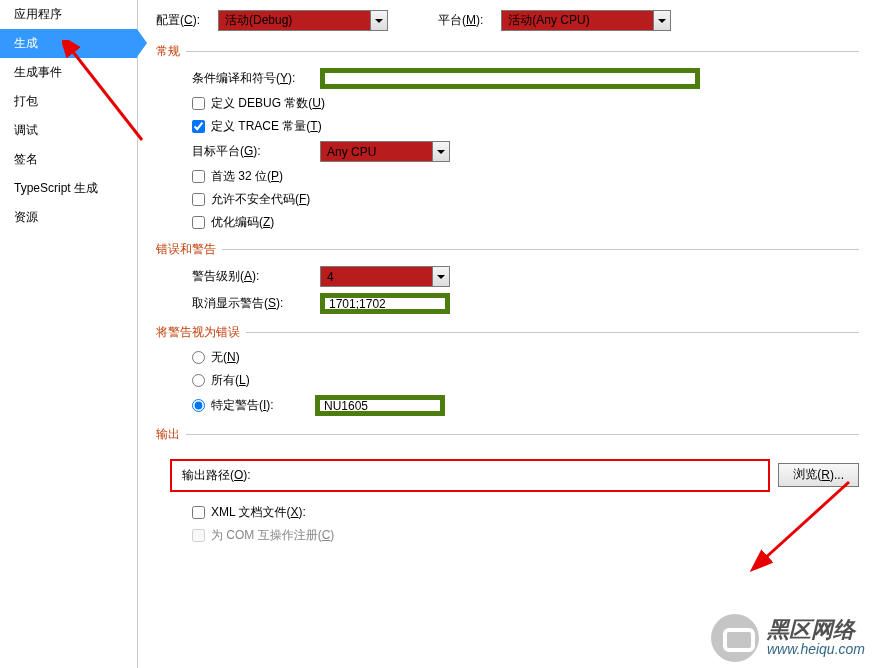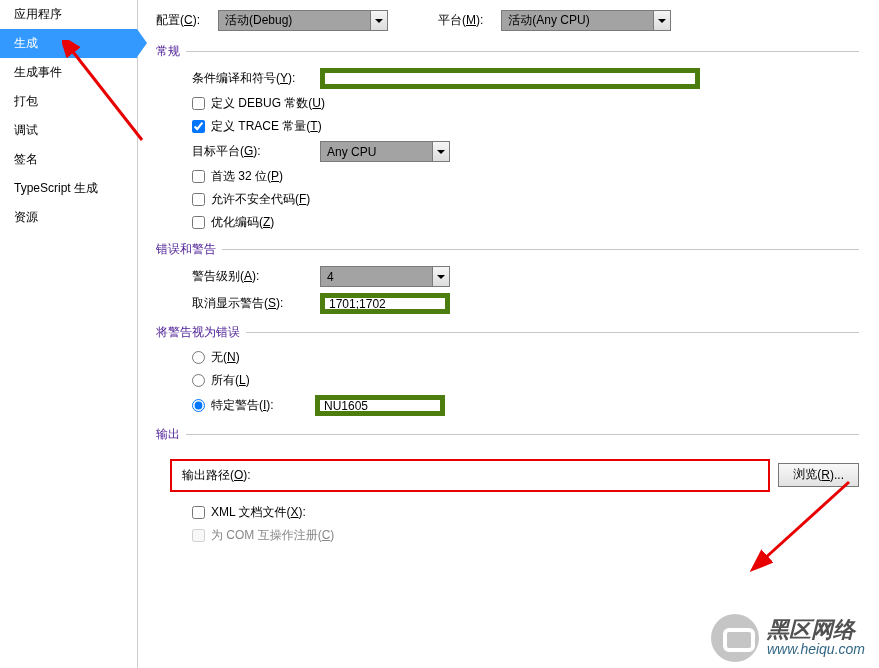--- a/index.html
+++ b/index.html
@@ -44,39 +44,39 @@
     position: absolute;
     left: 138px; right: 0; top: 0; bottom: 0;
     padding: 4px 20px 0 18px;
   }
   .toprow { display:flex; gap:18px; align-items:center; margin-bottom:12px; margin-top:6px;}
   .combo {
     display:inline-flex;
     align-items:center;
     border:1px solid #7a7a7a;
     height:21px;
-    background:#a3a3a3;
+    background:#b91c1c;
     position:relative;
   }
   .combo span.val{ padding:0 6px; flex:1;}
   .combo .arrow{
     width:17px; height:100%;
     border-left:1px solid #7a7a7a;
     display:flex; align-items:center; justify-content:center;
   }
   .combo .arrow::after{
     content:""; display:block;
     border-left:4px solid transparent;
     border-right:4px solid transparent;
     border-top:4px solid #000;
   }
   .combo.gray .arrow{ background:linear-gradient(#f5f5f5,#ddd); }
   .group-header{
     display:flex; align-items:center; gap:6px;
-    color:#4c1d95;
+    color:#c2410c;
     margin-top:10px; margin-bottom:8px;
   }
   .group-header .line{ flex:1; height:1px; background:#c8c8c8;}
   .formrow{
     display:flex; align-items:center; gap:8px;
     margin:6px 0 6px 36px;
   }
   .formrow .lbl{ width:120px;}
   input[type=text]{
     border:5px solid #4d7c0f;

